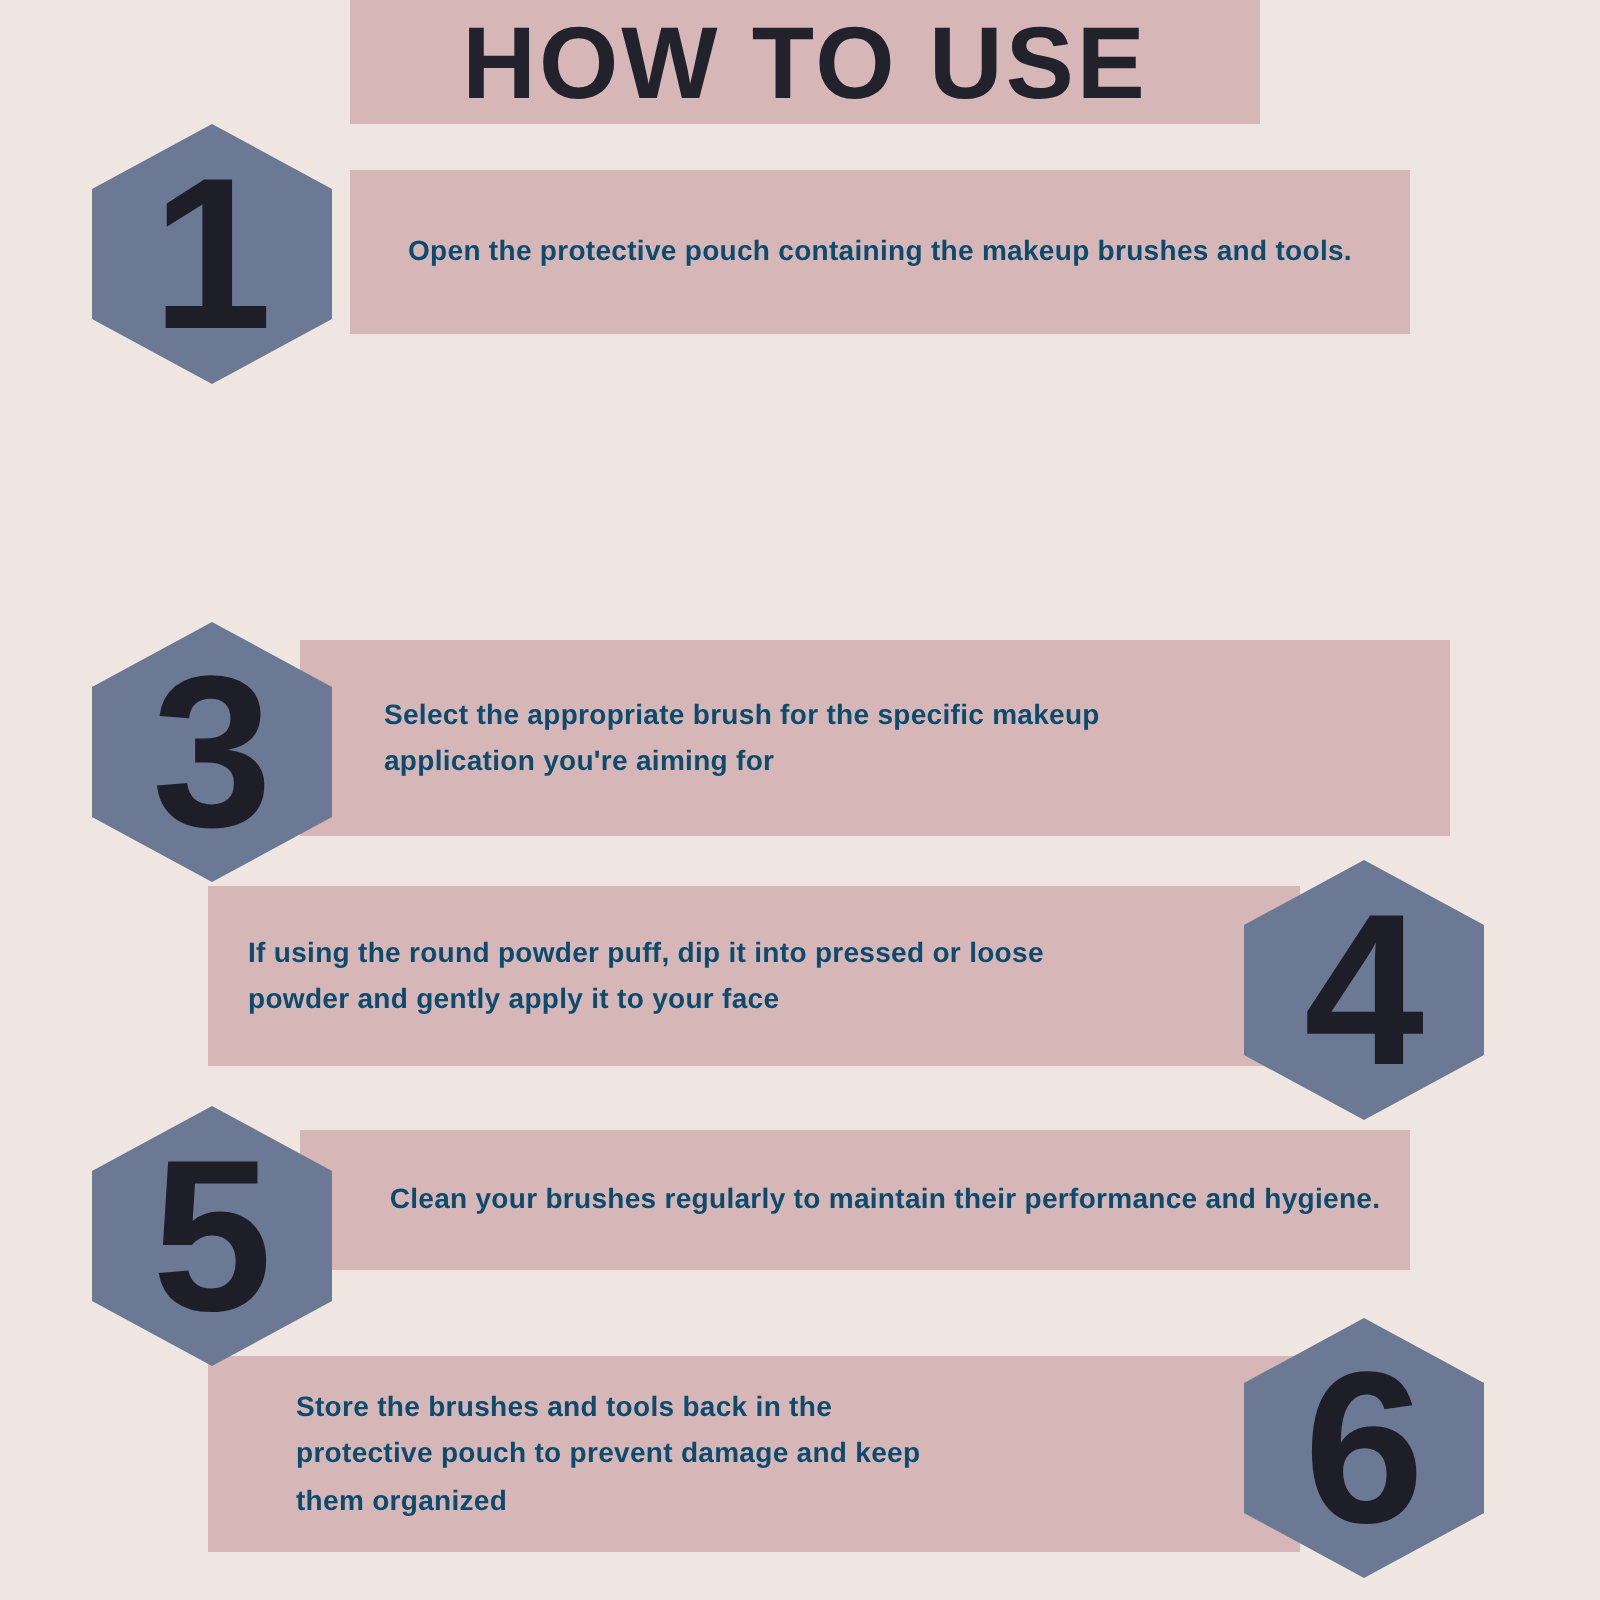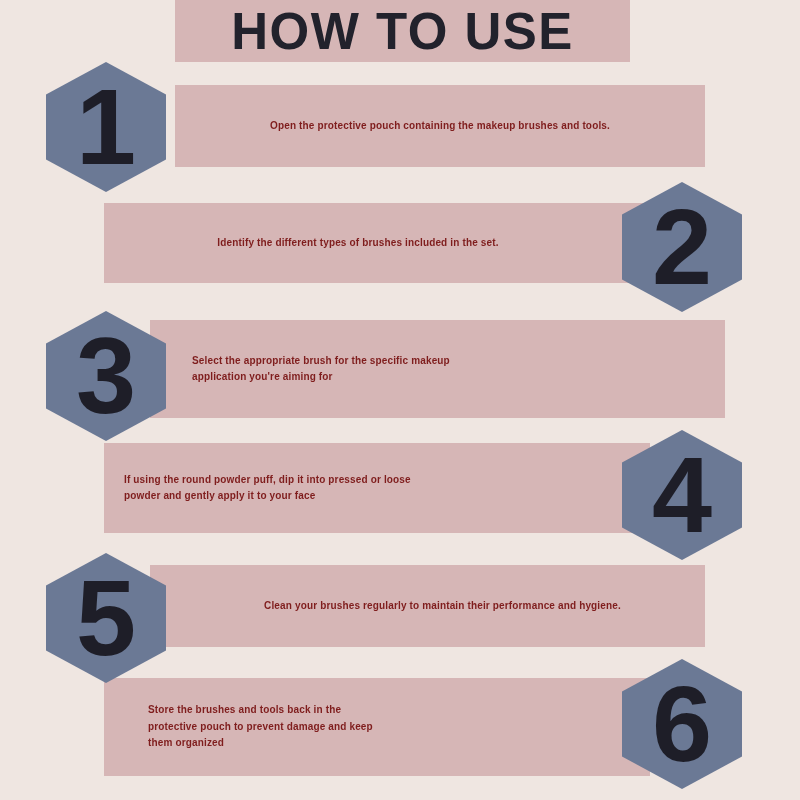--- a/index.html
+++ b/index.html
@@ -50,23 +50,23 @@
   }
   .bar {
     position: absolute;
     background: #D6B6B6;
     display: flex;
     align-items: center;
     box-sizing: border-box;
   }
   .bar-text {
     font-family: "Liberation Sans", sans-serif;
-    font-size: 10px;
+    font-size: 14px;
     font-weight: bold;
-    color: #7f1d1d;
+    color: #0c4a6e;
     line-height: 1.65;
     letter-spacing: 0.15px;
     white-space: pre-line;
   }
 
   
   .hex {
     position: absolute;
     width: 120px;
     height: 130px;
@@ -111,21 +111,21 @@
   #step-3 .hex-num { left: 41px; top: -9px; }
 
   
   #step-4 { top: 443px; height: 90px; }
   #step-4 .bar  { left: 104px; top: 0px; width: 546px; height: 90px; padding-left: 20px; }
   #step-4 .hex  { left: 622px; top: -13px; }
   #step-4 .hex-num { left: 617px; top: -13px; }
 
   
   #step-5 { top: 565px; height: 82px; }
-  #step-5 .bar  { left: 150px; top: 0px; width: 555px; height: 82px; padding-left: 30px; justify-content: center; }
+  #step-5 .bar  { left: 150px; top: 0px; width: 555px; height: 70px; padding-left: 30px; justify-content: center; }
   #step-5 .hex  { left: 46px; top: -12px; }
   #step-5 .hex-num { left: 41px; top: -12px; }
 
   
   #step-6 { top: 678px; height: 98px; }
   #step-6 .bar  { left: 104px; top: 0px; width: 546px; height: 98px; padding-left: 44px; }
   #step-6 .hex  { left: 622px; top: -19px; }
   #step-6 .hex-num { left: 617px; top: -19px; }
 </style>
 </head>
@@ -138,27 +138,20 @@
   </div>
 
   <div class="step" id="step-1">
     <div class="bar">
       <div class="bar-text">Open the protective pouch containing the makeup brushes and tools.</div>
     </div>
     <div class="hex"></div>
     <div class="hex-num">1</div>
   </div>
 
-  <div class="step" id="step-2">
-    <div class="bar">
-      <div class="bar-text">Identify the different types of brushes included in the set.</div>
-    </div>
-    <div class="hex"></div>
-    <div class="hex-num">2</div>
-  </div>
 
   <div class="step" id="step-3">
     <div class="bar">
       <div class="bar-text">Select the appropriate brush for the specific makeup
 application you're aiming for</div>
     </div>
     <div class="hex"></div>
     <div class="hex-num">3</div>
   </div>
 

